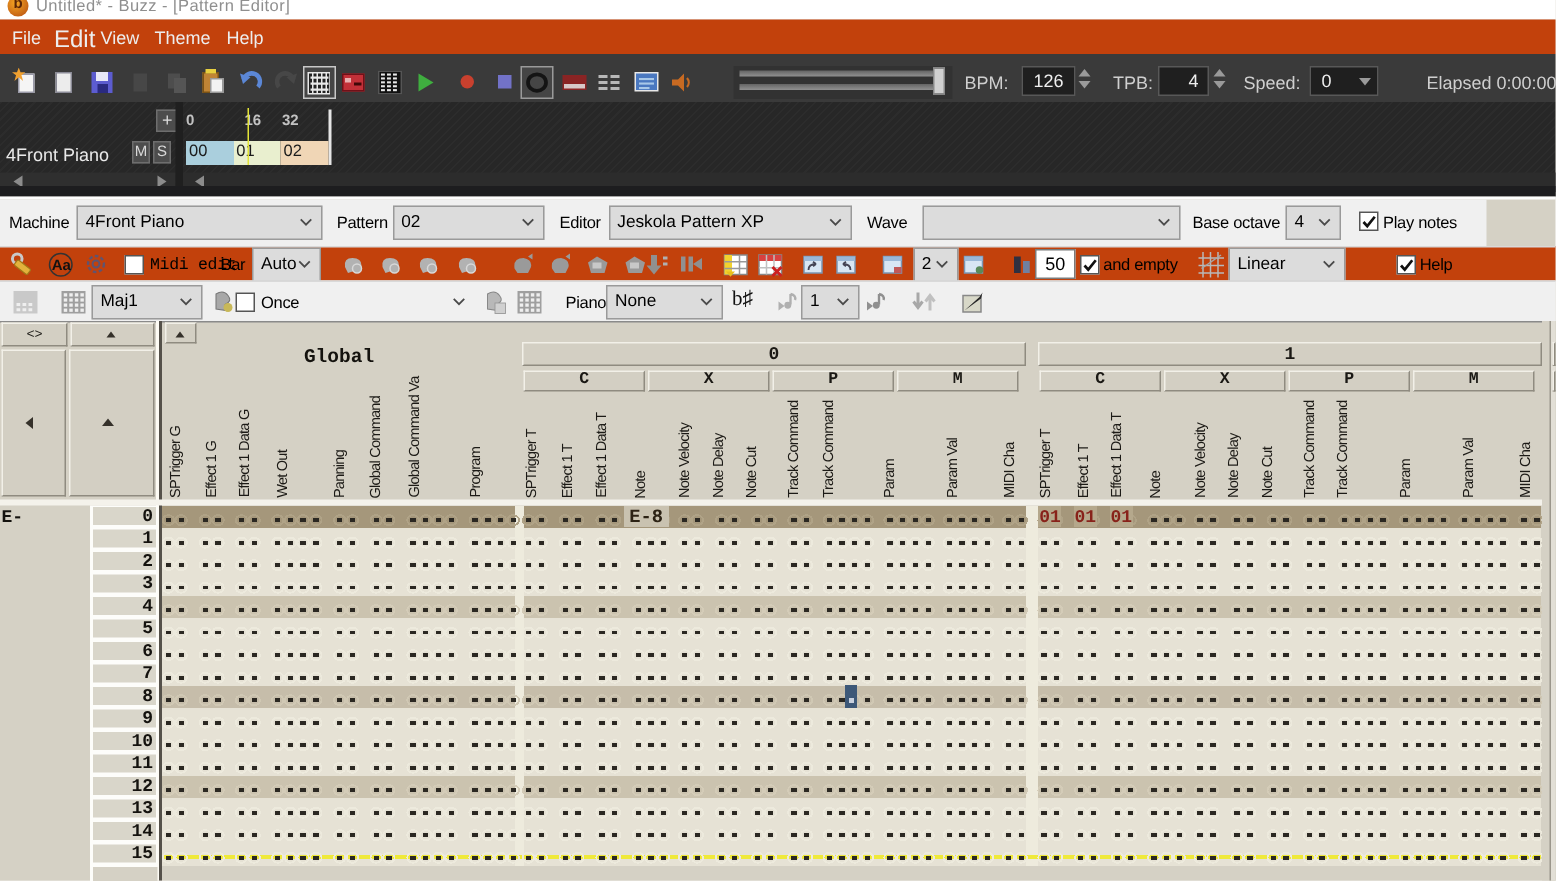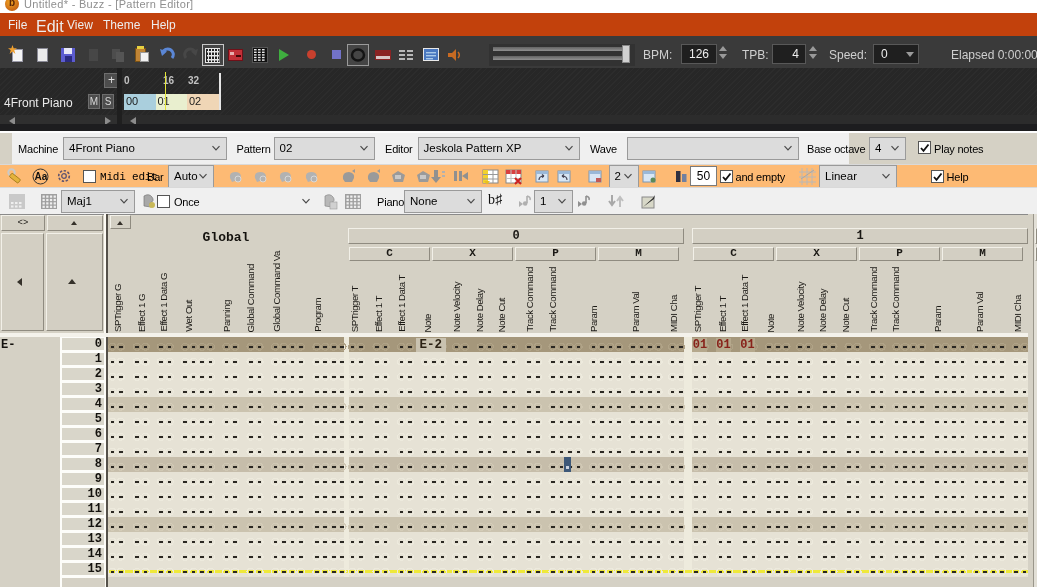--- a/index.html
+++ b/index.html
@@ -187,21 +187,21 @@
 <div class="abs" style="left:164.6px;top:4px;width:1.6px;height:38px;background:#e3e438;"></div>
 <div class="abs" style="left:0;top:46.5px;width:117px;height:13.5px;background:#2f2f2f;"></div>
 <div class="abs" style="left:122px;top:46.5px;width:915px;height:13.5px;background:#2c2c2c;"></div>
 <div class="abs" style="left:117px;top:0;width:5px;height:60px;background:#1f1f1f;"></div>
 <div class="abs" style="left:9px;top:49px;width:0;height:0;border-top:4px solid transparent;border-bottom:4px solid transparent;border-right:6px solid #8c8c8c;"></div>
 <div class="abs" style="left:105px;top:49px;width:0;height:0;border-top:4px solid transparent;border-bottom:4px solid transparent;border-left:6px solid #8c8c8c;"></div>
 <div class="abs" style="left:130px;top:49px;width:0;height:0;border-top:4px solid transparent;border-bottom:4px solid transparent;border-right:6px solid #8c8c8c;"></div>
 </div>
 <div class="abs" style="left:0;top:124px;width:1037px;height:7px;background:#1d1d1f;"></div>
 <div class="abs" style="left:0;top:131px;width:1037px;height:2px;background:#fdfdfd;"></div>
-<div class="abs" style="left:0;top:133px;width:837px;height:31px;background:#f0f0f0;margin-left:12px;">
+<div class="abs" style="left:0;top:133px;width:991px;height:31px;background:#f0f0f0;">
 <div class="lbl" style="left:6px;top:10px;">Machine</div>
 <div class="combo" style="left:51px;top:4px;width:164px;">
         <span class="tx">4Front Piano</span>
       </div>
 <svg class="abs" style="left:199px;top:12px" width="10" height="7">
         <path d="M1.5 1.2 L5 4.8 L8.5 1.2" stroke="#4a4a4a" stroke-width="1.2" fill="none"></path>
       </svg>
 <div class="lbl" style="left:224.5px;top:10px;">Pattern</div>
 <div class="combo" style="left:261.5px;top:4px;width:101px;">
         <span class="tx">02</span>
@@ -229,21 +229,21 @@
       </div>
 <svg class="abs" style="left:878px;top:12px" width="10" height="7">
         <path d="M1.5 1.2 L5 4.8 L8.5 1.2" stroke="#4a4a4a" stroke-width="1.2" fill="none"></path>
       </svg>
 <div class="cb" style="left:906px;top:8px;"></div>
 <svg class="abs" style="left:907px;top:9px;" width="12" height="12">
         <path d="M2 6 L4.5 8.8 L9.5 2.5" stroke="#111" stroke-width="1.8" fill="none"></path>
       </svg>
 <div class="lbl" style="left:922px;top:10px;">Play notes</div>
 </div>
-<div class="abs" style="left:0;top:164px;width:1037px;height:23px;background:#fdba74;border-top:1px solid #d9d9d9;">
+<div class="abs" style="left:0;top:164px;width:1037px;height:23px;background:#c2410c;border-top:1px solid #d9d9d9;">
 <div class="abs" style="left:7px;top:3px;width:17px;height:17px;"><svg width="17" height="17">
           <circle cx="4.5" cy="4.5" r="3.2" fill="none" stroke="#c9c9c9" stroke-width="2"></circle>
           <rect x="5" y="5" width="11" height="4.5" rx="1" transform="rotate(38 5 5)" fill="#e3b23c" stroke="#a07818" stroke-width="0.8"></rect>
         </svg></div>
 <div class="abs" style="left:32px;top:3px;width:17px;height:17px;"><svg width="18" height="18">
           <circle cx="8.5" cy="8.5" r="7.5" fill="none" stroke="#333" stroke-width="1"></circle>
           <text x="2.5" y="12" font-family="Liberation Sans" font-size="10" font-weight="bold" fill="#111">Aa</text>
         </svg></div>
 <div class="abs" style="left:56px;top:3px;width:17px;height:17px;"><svg width="16" height="16">
           <circle cx="8" cy="8" r="5.3" fill="none" stroke="#5f5470" stroke-width="1.6" stroke-dasharray="2.4 1.6"></circle>
@@ -2028,21 +2028,21 @@
       <use href="#dr" y="203.6"></use>
       <use href="#dr" y="218.6"></use>
       <use href="#dr" y="233.6"></use>
       <rect x="416" y="0.5" width="30" height="14" fill="#c9c2b0"></rect>
       <rect x="692.3" y="0.5" width="15" height="14" fill="#b5a88c"></rect>
       <rect x="716.3" y="0.5" width="15" height="14" fill="#b5a88c"></rect>
       <rect x="740.3" y="0.5" width="15" height="14" fill="#b5a88c"></rect>
       <rect x="563.6" y="119.8" width="7.8" height="15.4" fill="#3d5878"></rect>
       <rect x="565.7" y="128.6" width="3.6" height="3" fill="#c9d1de"></rect>
     </svg>
-<div class="abs mono" style="left:419.5px;top:337.7px;font-size:12.5px;font-weight:bold;color:#2c2214;">E-2</div>
+<div class="abs mono" style="left:419.5px;top:337.7px;font-size:12.5px;font-weight:bold;color:#2c2214;">E-8</div>
 <div class="abs mono" style="left:692.8px;top:337.9px;font-size:12px;font-weight:bold;color:#88221a;">01</div>
 <div class="abs mono" style="left:716.3px;top:337.9px;font-size:12px;font-weight:bold;color:#88221a;">01</div>
 <div class="abs mono" style="left:740.3px;top:337.9px;font-size:12px;font-weight:bold;color:#88221a;">01</div>
 <div class="abs" style="left:1027.7px;top:214px;width:10px;height:373px;background:#d5d1c5;"></div>
 <div class="abs" style="left:1033px;top:214px;width:1px;height:373px;background:#9a968b;"></div>
 <div class="abs" style="left:1034px;top:214px;width:3px;height:373px;background:#e2dfd6;"></div>
 <div class="hbtn" style="left:1034.5px;top:228px;width:2.5px;height:16px;"></div>
 <div class="hbtn" style="left:1034.5px;top:247px;width:2.5px;height:13.5px;"></div>
 </div>
 </body></html>

